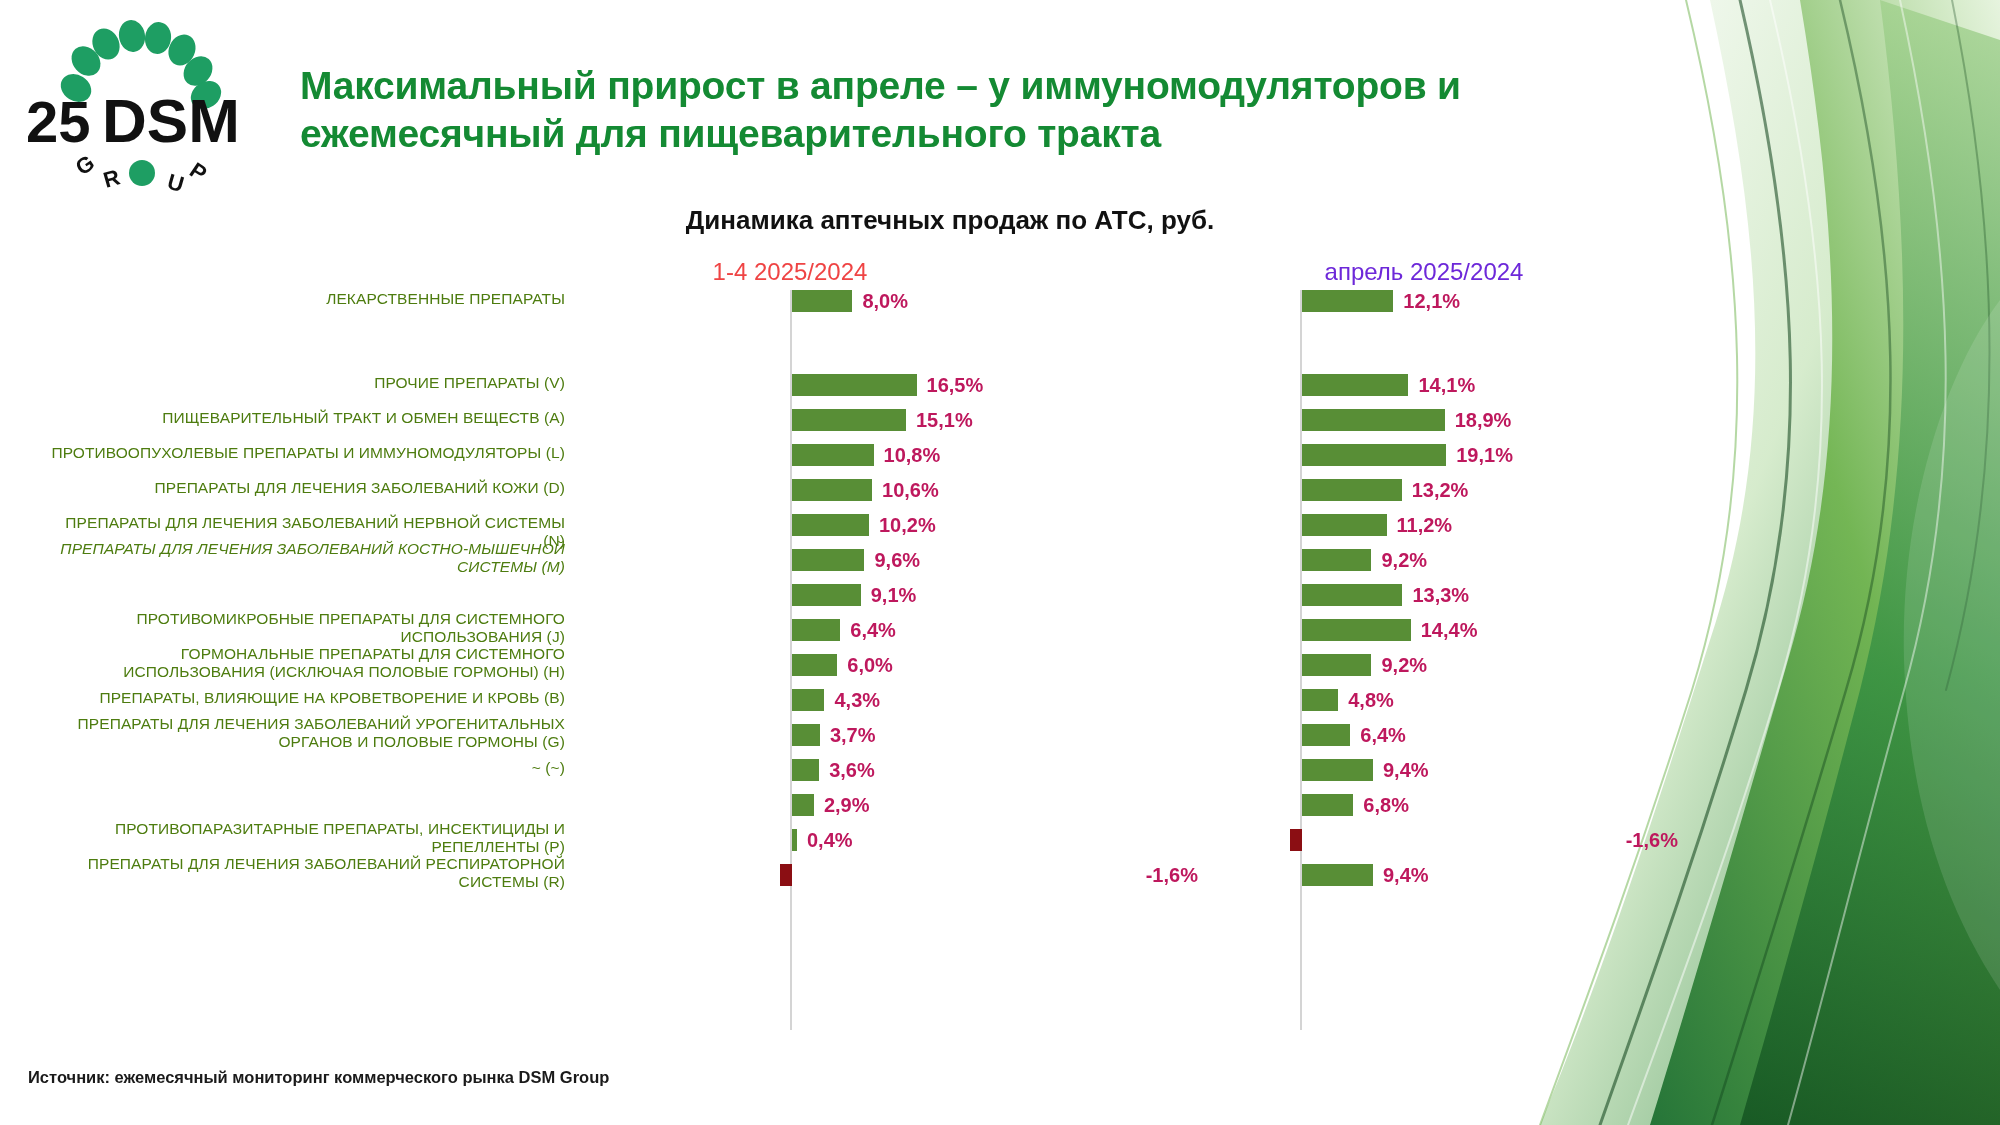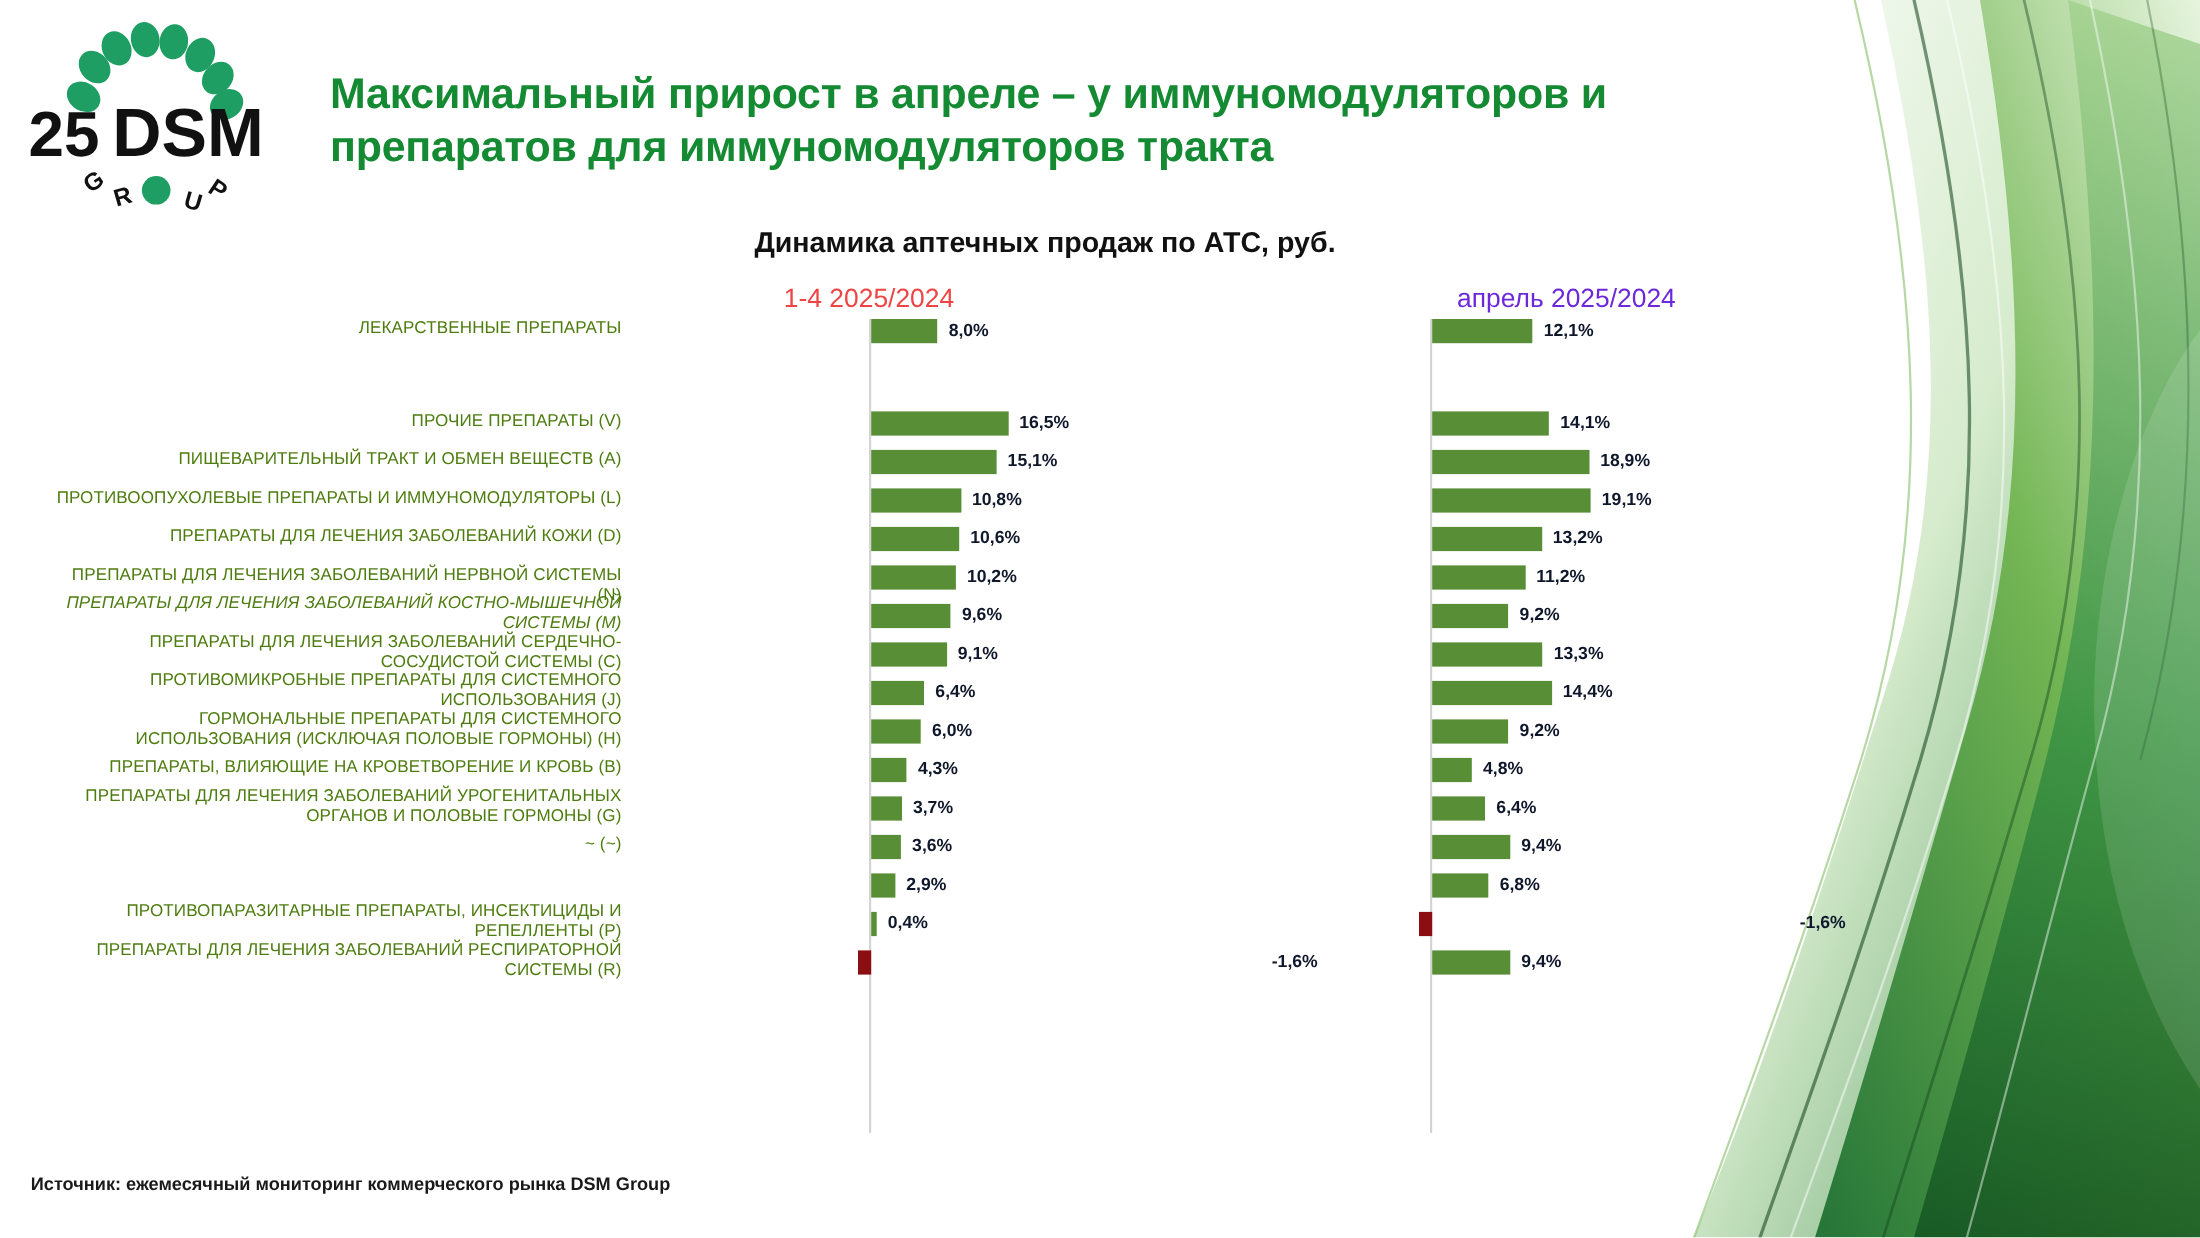--- a/index.html
+++ b/index.html
@@ -63,21 +63,21 @@
   .axis {
     position: absolute; top: 0; bottom: 0; left: 0; width: 2px;
     background: #d4d4d4;
   }
   .bar {
     position: absolute; height: 22px;
     background: #588e36;
   }
   .bar.neg { background: #8b0e13; }
   .bar-val {
-    position: absolute; font-size: 16px; font-weight: bold; color: #0f172a;
+    position: absolute; font-size: 20px; font-weight: bold; color: #be185d;
     white-space: nowrap; line-height: 22px;
   }
 
   
   #source {
     position: absolute; left: 28px; top: 1068px;
     font-size: 16.5px; font-weight: bold; color: #1a1a1a;
   }
 </style>
 </head>
@@ -132,21 +132,21 @@
     <text x="84" y="134" font-family="Liberation Sans, sans-serif" font-size="62" font-weight="bold" fill="#111111">DSM</text>
     <text x="64" y="168" font-family="Liberation Sans, sans-serif" font-size="22" font-weight="bold" fill="#111111" transform="rotate(-34 64 168)">G</text>
     <text x="88" y="180" font-family="Liberation Sans, sans-serif" font-size="22" font-weight="bold" fill="#111111" transform="rotate(-16 88 180)">R</text>
     <text x="148" y="180" font-family="Liberation Sans, sans-serif" font-size="22" font-weight="bold" fill="#111111" transform="rotate(16 148 180)">U</text>
     <text x="170" y="166" font-family="Liberation Sans, sans-serif" font-size="22" font-weight="bold" fill="#111111" transform="rotate(34 170 166)">P</text>
   </svg>
 </div>
 
 <div id="slide-title" style="color: rgb(20, 138, 51);">
   <div>Максимальный прирост в апреле – у иммуномодуляторов и</div>
-  <div>препаратов для иммуномодуляторов тракта</div>
+  <div>ежемесячный для пищеварительного тракта</div>
 </div>
 
 <div id="chart-title">Динамика аптечных продаж по АТС, руб.</div>
 <div id="hdr-left">1-4 2025/2024</div>
 <div id="hdr-right">апрель 2025/2024</div>
 
 <div id="plot">
   <div class="panel left">
     <div class="axis" style="background: rgb(212, 212, 212);"></div>
   <div class="bar" style="top: 0px; width: 60.4px; left: 2px; background: rgb(88, 142, 54);"></div>
@@ -217,21 +217,20 @@
       <div class="bar" style="top: 574px; width: 70.97px; left: 2px; background: rgb(88, 142, 54);"></div>
       <div class="bar-val" style="top: 574px; left: 82.97px;">9,4%</div>
     </div>
 <div class="cat-label" style="top: 0px;">ЛЕКАРСТВЕННЫЕ ПРЕПАРАТЫ</div>
     <div class="cat-label" style="top: 84px;">ПРОЧИЕ ПРЕПАРАТЫ (V)</div>
     <div class="cat-label" style="top: 119px;">ПИЩЕВАРИТЕЛЬНЫЙ ТРАКТ И ОБМЕН ВЕЩЕСТВ (A)</div>
     <div class="cat-label" style="top: 154px;">ПРОТИВООПУХОЛЕВЫЕ ПРЕПАРАТЫ И ИММУНОМОДУЛЯТОРЫ (L)</div>
     <div class="cat-label" style="top: 189px;">ПРЕПАРАТЫ ДЛЯ ЛЕЧЕНИЯ ЗАБОЛЕВАНИЙ КОЖИ (D)</div>
     <div class="cat-label" style="top: 224px;">ПРЕПАРАТЫ ДЛЯ ЛЕЧЕНИЯ ЗАБОЛЕВАНИЙ НЕРВНОЙ СИСТЕМЫ (N)</div>
     <div class="cat-label" style="top: 250px; font-style: italic;">ПРЕПАРАТЫ ДЛЯ ЛЕЧЕНИЯ ЗАБОЛЕВАНИЙ КОСТНО-МЫШЕЧНОЙ СИСТЕМЫ (M)</div>
-    <div class="cat-label" style="top: 285px;">ПРЕПАРАТЫ ДЛЯ ЛЕЧЕНИЯ ЗАБОЛЕВАНИЙ СЕРДЕЧНО-СОСУДИСТОЙ СИСТЕМЫ (C)</div>
     <div class="cat-label" style="top: 320px;">ПРОТИВОМИКРОБНЫЕ ПРЕПАРАТЫ ДЛЯ СИСТЕМНОГО ИСПОЛЬЗОВАНИЯ (J)</div>
     <div class="cat-label" style="top: 355px;">ГОРМОНАЛЬНЫЕ ПРЕПАРАТЫ ДЛЯ СИСТЕМНОГО ИСПОЛЬЗОВАНИЯ (ИСКЛЮЧАЯ ПОЛОВЫЕ ГОРМОНЫ) (H)</div>
     <div class="cat-label" style="top: 399px;">ПРЕПАРАТЫ, ВЛИЯЮЩИЕ НА КРОВЕТВОРЕНИЕ И КРОВЬ (B)</div>
     <div class="cat-label" style="top: 425px;">ПРЕПАРАТЫ ДЛЯ ЛЕЧЕНИЯ ЗАБОЛЕВАНИЙ УРОГЕНИТАЛЬНЫХ ОРГАНОВ И ПОЛОВЫЕ ГОРМОНЫ (G)</div>
     <div class="cat-label" style="top: 469px;">~ (~)</div>
     <div class="cat-label" style="top: 530px;">ПРОТИВОПАРАЗИТАРНЫЕ ПРЕПАРАТЫ, ИНСЕКТИЦИДЫ И РЕПЕЛЛЕНТЫ (P)</div>
     <div class="cat-label" style="top: 565px;">ПРЕПАРАТЫ ДЛЯ ЛЕЧЕНИЯ ЗАБОЛЕВАНИЙ РЕСПИРАТОРНОЙ СИСТЕМЫ (R)</div>
   </div>
 
 <div id="source">Источник: ежемесячный мониторинг коммерческого рынка DSM Group</div>

